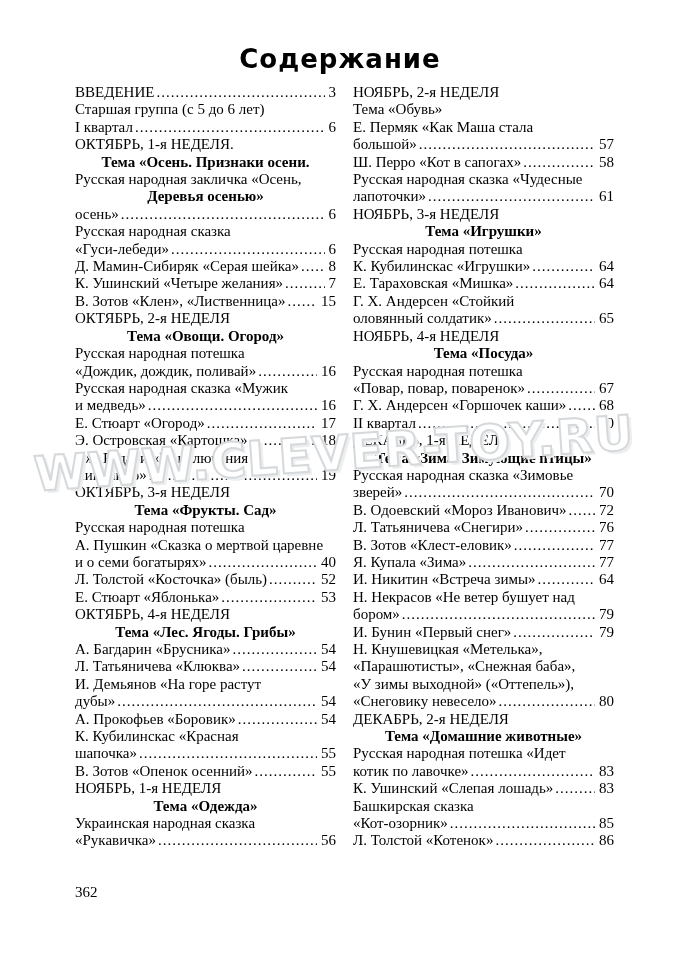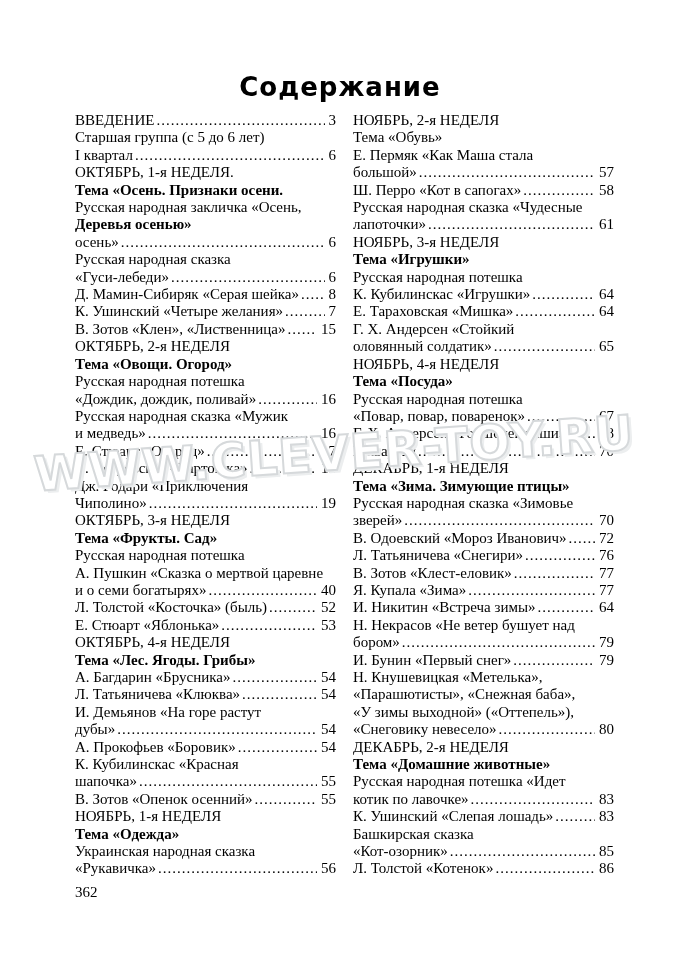--- a/index.html
+++ b/index.html
@@ -6,40 +6,40 @@
   .page {
     position: relative;
     width: 680px;
     height: 960px;
     background: #ffffff;
     color: #000000;
     font-family: "Liberation Serif", serif;
     overflow: hidden;
   }
   .title {
-    padding-top: 72px;
+    padding-top: 44px;
     text-align: center;
     font-family: "DejaVu Sans", sans-serif;
     font-weight: bold;
     font-size: 26px;
     letter-spacing: 1px;
   }
   .cols {
     display: flex;
     margin: 10px 66px 0 75px;
     gap: 17px;
   }
   .col {
     flex: 1 1 50%;
     min-width: 0;
     font-size: 15px;
     line-height: 17.4px;
   }
   .line { display: flex; align-items: baseline; }
-  .line.bold { font-weight: bold; }
+  .line.bold { font-weight: bold; justify-content: center; }
   .t { white-space: pre; }
   .leader {
     flex: 1 1 auto;
     overflow: hidden;
     white-space: nowrap;
     min-width: 6px;
     margin-left: 2px;
   }
   .leader::after {
     content: "....................................................................................................";

